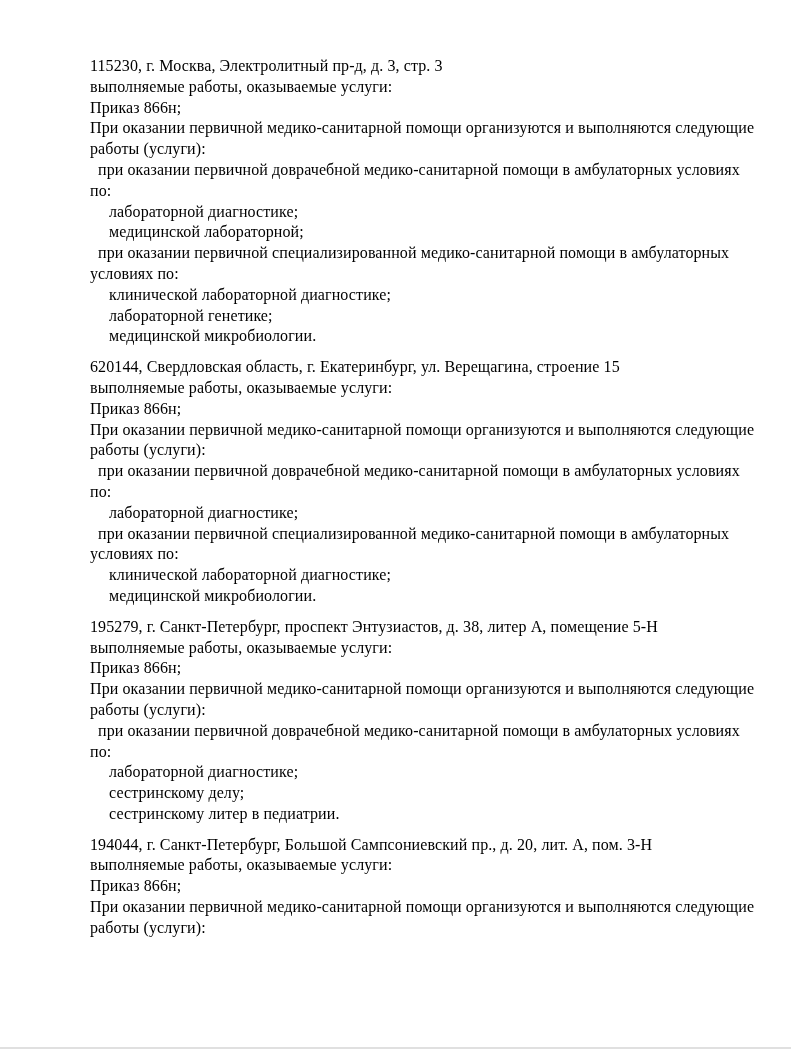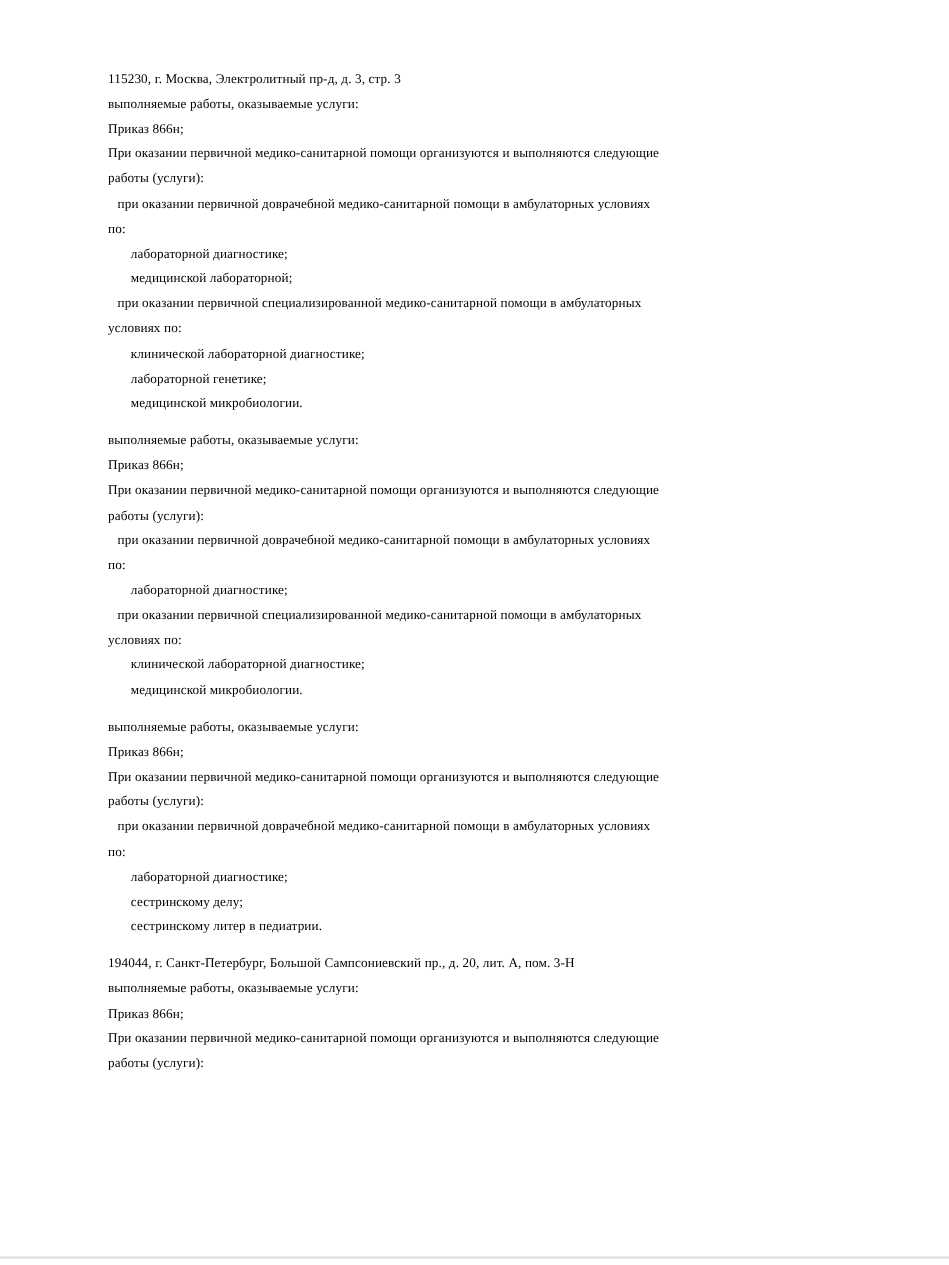--- a/index.html
+++ b/index.html
@@ -7,21 +7,21 @@
     padding: 0;
     background: #ffffff;
   }
   .page {
     position: relative;
     width: 791px;
     height: 1054px;
     background: #ffffff;
     overflow: hidden;
     font-family: "Liberation Serif", serif;
-    font-size: 11px;
+    font-size: 16px;
     color: #000000;
   }
   .content {
     position: absolute;
     left: 90px;
     top: 56px;
     width: 680px;
   }
   .block { margin: 0; padding: 0; }
   .block + .block { margin-top: 10px; }
@@ -57,33 +57,35 @@
         <div class="line indent-0">по:</div>
         <div class="line indent-2">лабораторной диагностике;</div>
         <div class="line indent-2">медицинской лабораторной;</div>
         <div class="line indent-1">при оказании первичной специализированной медико-санитарной помощи в амбулаторных</div>
         <div class="line indent-0">условиях по:</div>
         <div class="line indent-2">клинической лабораторной диагностике;</div>
         <div class="line indent-2">лабораторной генетике;</div>
         <div class="line indent-2">медицинской микробиологии.</div>
       </section>
       <section class="block">
+        <div class="line indent-0">620144, Свердловская область, г. Екатеринбург, ул. Верещагина, строение 15</div>
         <div class="line indent-0">выполняемые работы, оказываемые услуги:</div>
         <div class="line indent-0">Приказ 866н;</div>
         <div class="line indent-0">При оказании первичной медико-санитарной помощи организуются и выполняются следующие</div>
         <div class="line indent-0">работы (услуги):</div>
         <div class="line indent-1">при оказании первичной доврачебной медико-санитарной помощи в амбулаторных условиях</div>
         <div class="line indent-0">по:</div>
         <div class="line indent-2">лабораторной диагностике;</div>
         <div class="line indent-1">при оказании первичной специализированной медико-санитарной помощи в амбулаторных</div>
         <div class="line indent-0">условиях по:</div>
         <div class="line indent-2">клинической лабораторной диагностике;</div>
         <div class="line indent-2">медицинской микробиологии.</div>
       </section>
       <section class="block">
+        <div class="line indent-0">195279, г. Санкт-Петербург, проспект Энтузиастов, д. 38, литер А, помещение 5-Н</div>
         <div class="line indent-0">выполняемые работы, оказываемые услуги:</div>
         <div class="line indent-0">Приказ 866н;</div>
         <div class="line indent-0">При оказании первичной медико-санитарной помощи организуются и выполняются следующие</div>
         <div class="line indent-0">работы (услуги):</div>
         <div class="line indent-1">при оказании первичной доврачебной медико-санитарной помощи в амбулаторных условиях</div>
         <div class="line indent-0">по:</div>
         <div class="line indent-2">лабораторной диагностике;</div>
         <div class="line indent-2">сестринскому делу;</div>
         <div class="line indent-2">сестринскому литер в педиатрии.</div>
       </section>

